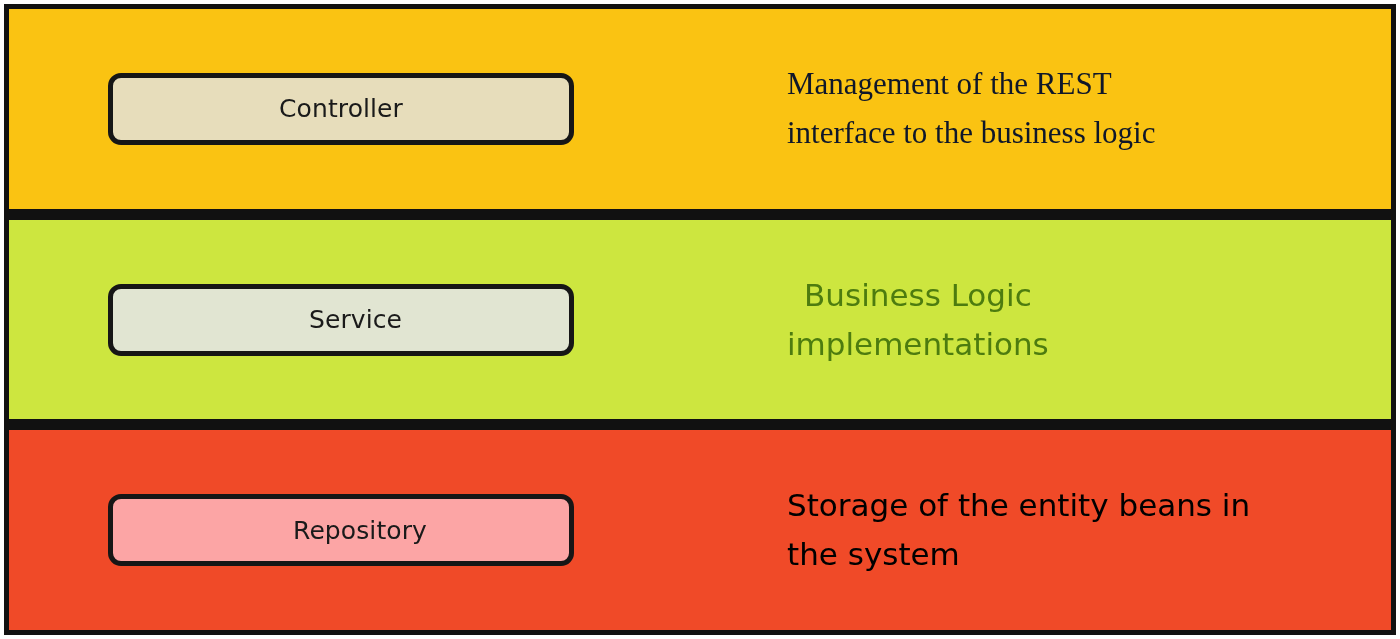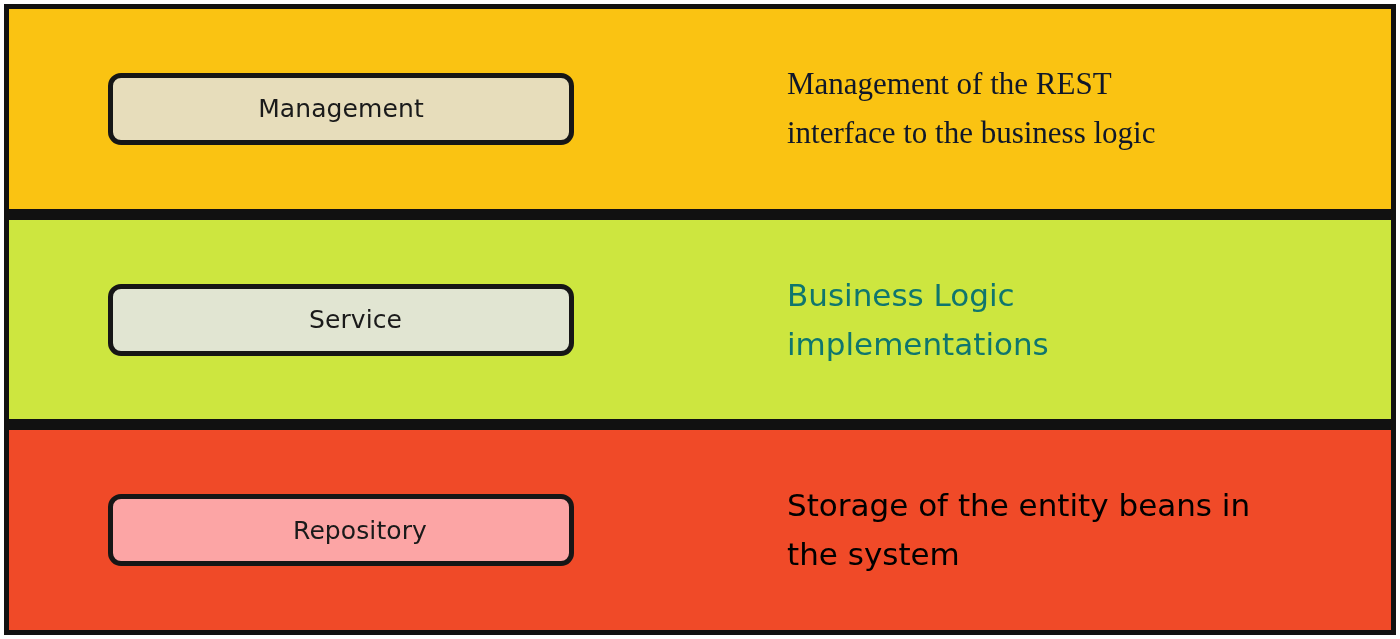--- a/index.html
+++ b/index.html
@@ -88,37 +88,37 @@
   
 </style>
 </head>
 <body style="background: rgb(255, 255, 255);">
 
 <div id="diagram" style="background: rgb(17, 17, 17);">
 
   <div class="layer" style="background: rgb(250, 195, 18); border-color: rgb(17, 17, 17);">
     <div class="layer-left">
       <div class="layer-box" style="background: rgb(231, 221, 187); border-color: rgb(22, 22, 22);">
-        <span>Management</span>
+        <span>Controller</span>
       </div>
     </div>
     <div class="layer-right">
       <div class="layer-desc" style="color: #0f172a; font-family: Liberation Serif, serif;">Management of the REST
 interface to the business logic</div>
     </div>
   </div>
 
   <div class="layer" style="background: rgb(205, 230, 63); border-color: rgb(17, 17, 17);">
     <div class="layer-left">
       <div class="layer-box" style="background: rgb(225, 229, 210); border-color: rgb(22, 22, 22); padding-left: 29px;">
         <span>Service</span>
       </div>
     </div>
     <div class="layer-right">
-      <div class="layer-desc" style="color: #0f766e;">Business Logic
+      <div class="layer-desc" style="color: #4d7c0f; text-align: center;">Business Logic
 implementations</div>
     </div>
   </div>
 
   <div class="layer" style="background: rgb(240, 74, 40); border-color: rgb(17, 17, 17);">
     <div class="layer-left">
       <div class="layer-box" style="background: #fca5a5; border-color: rgb(22, 22, 22); padding-left: 38px;">
         <span>Repository</span>
       </div>
     </div>

